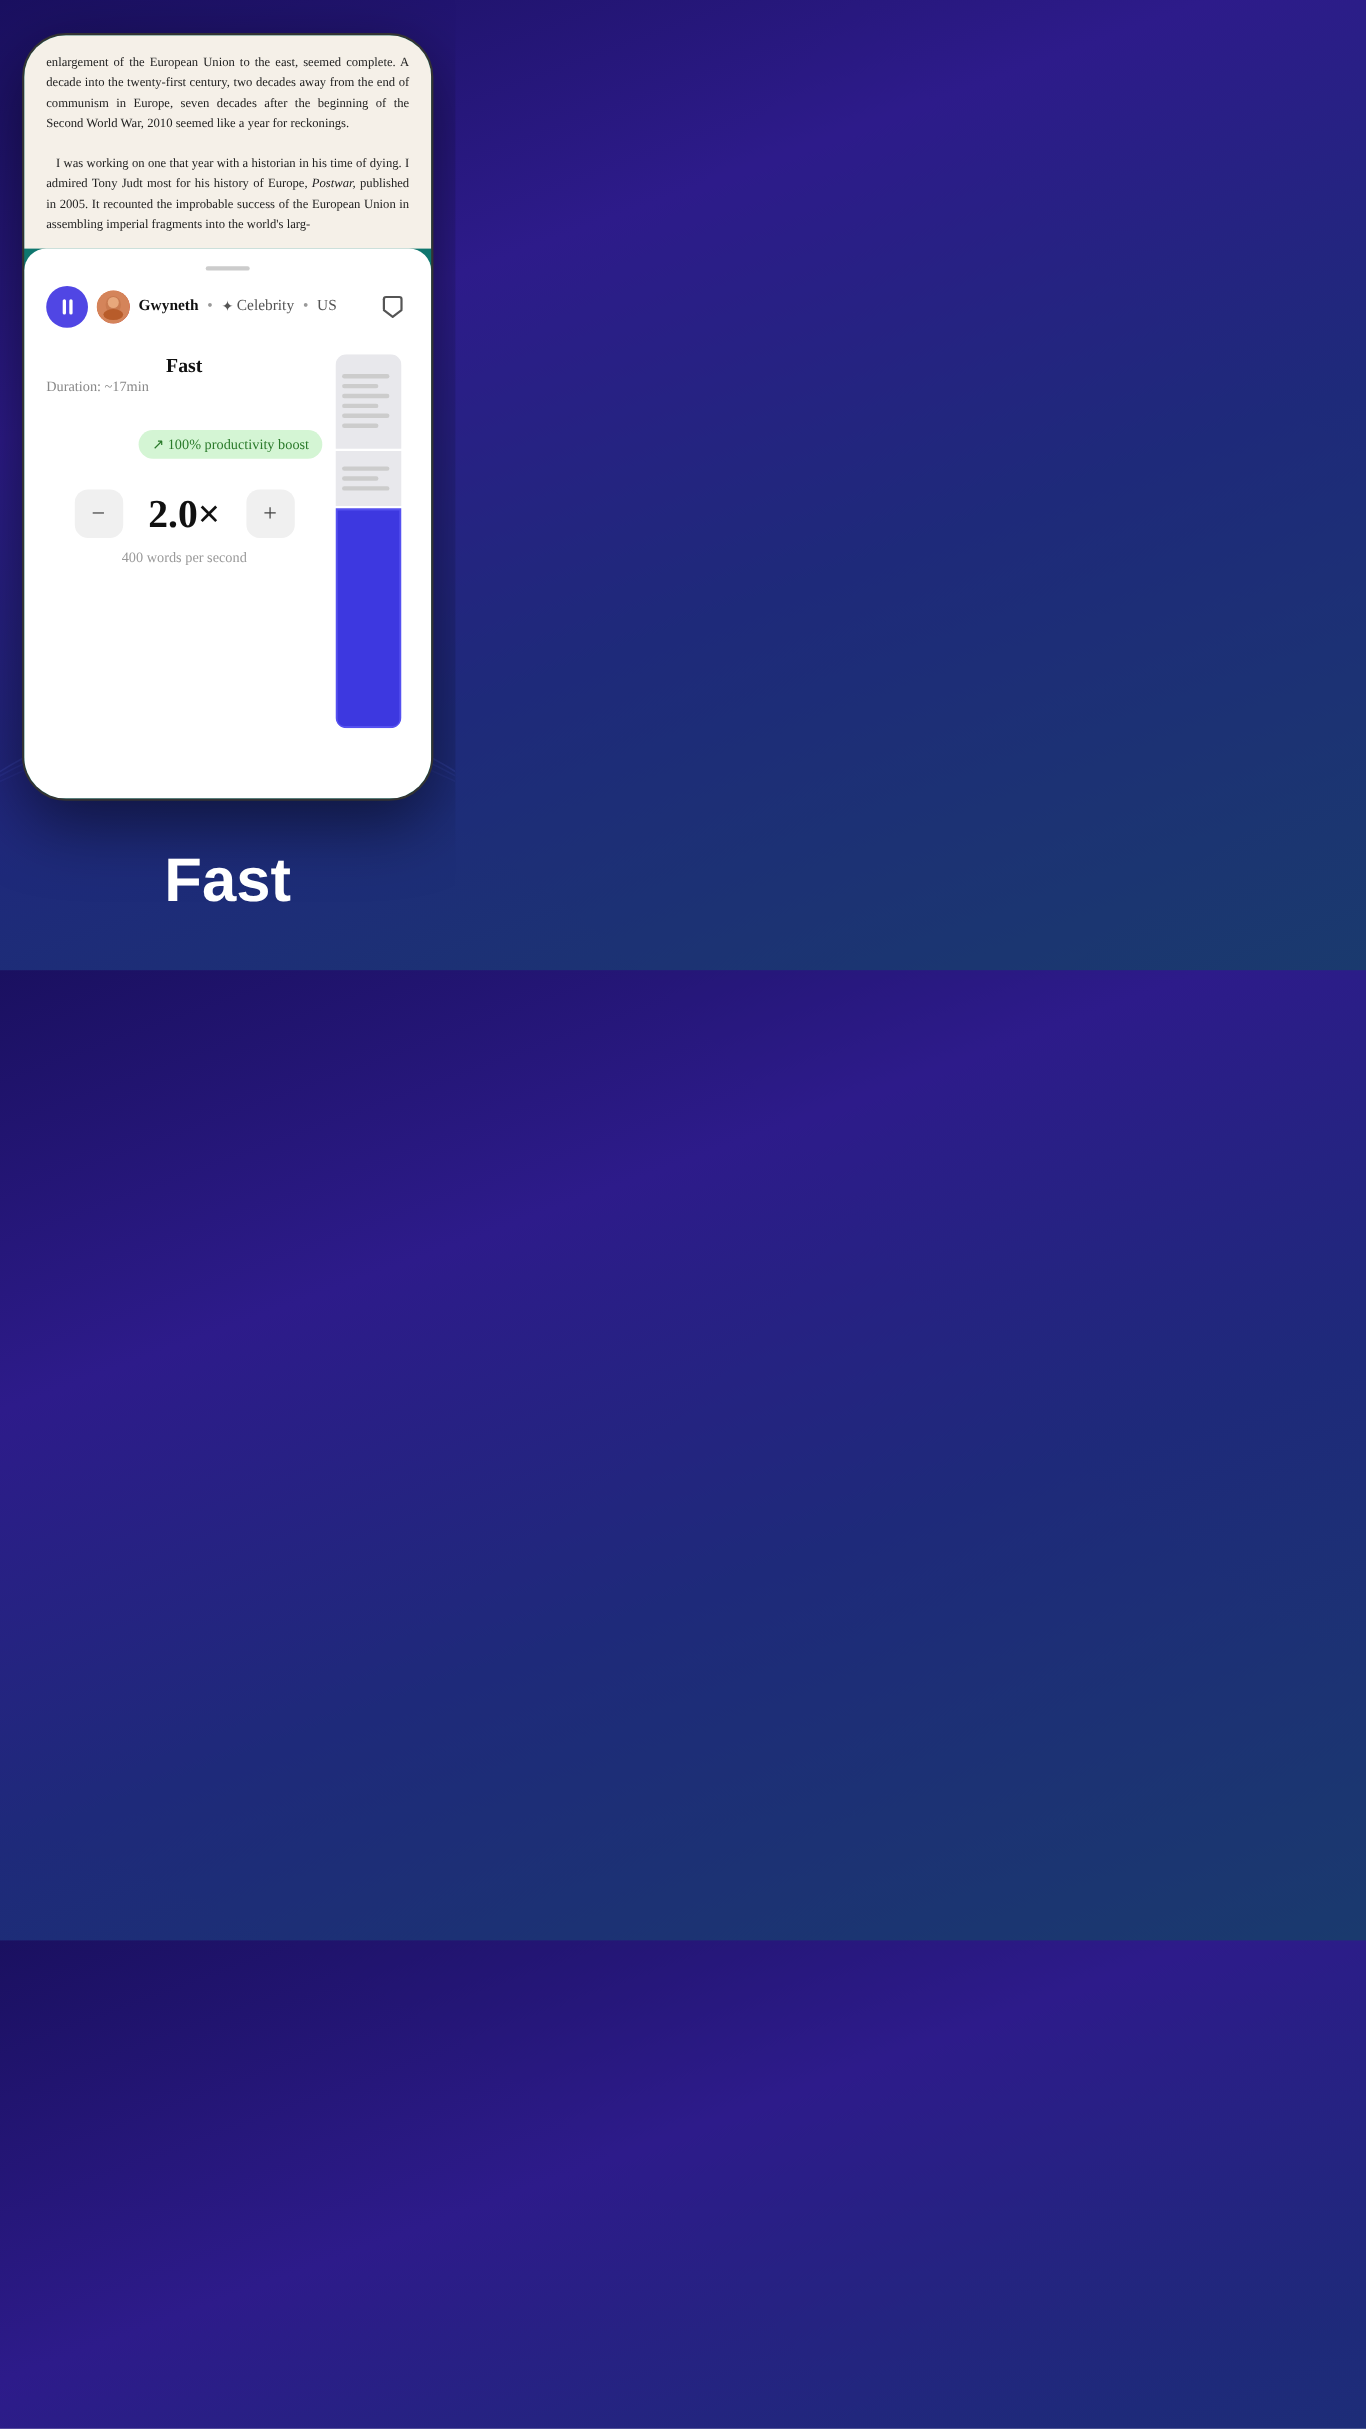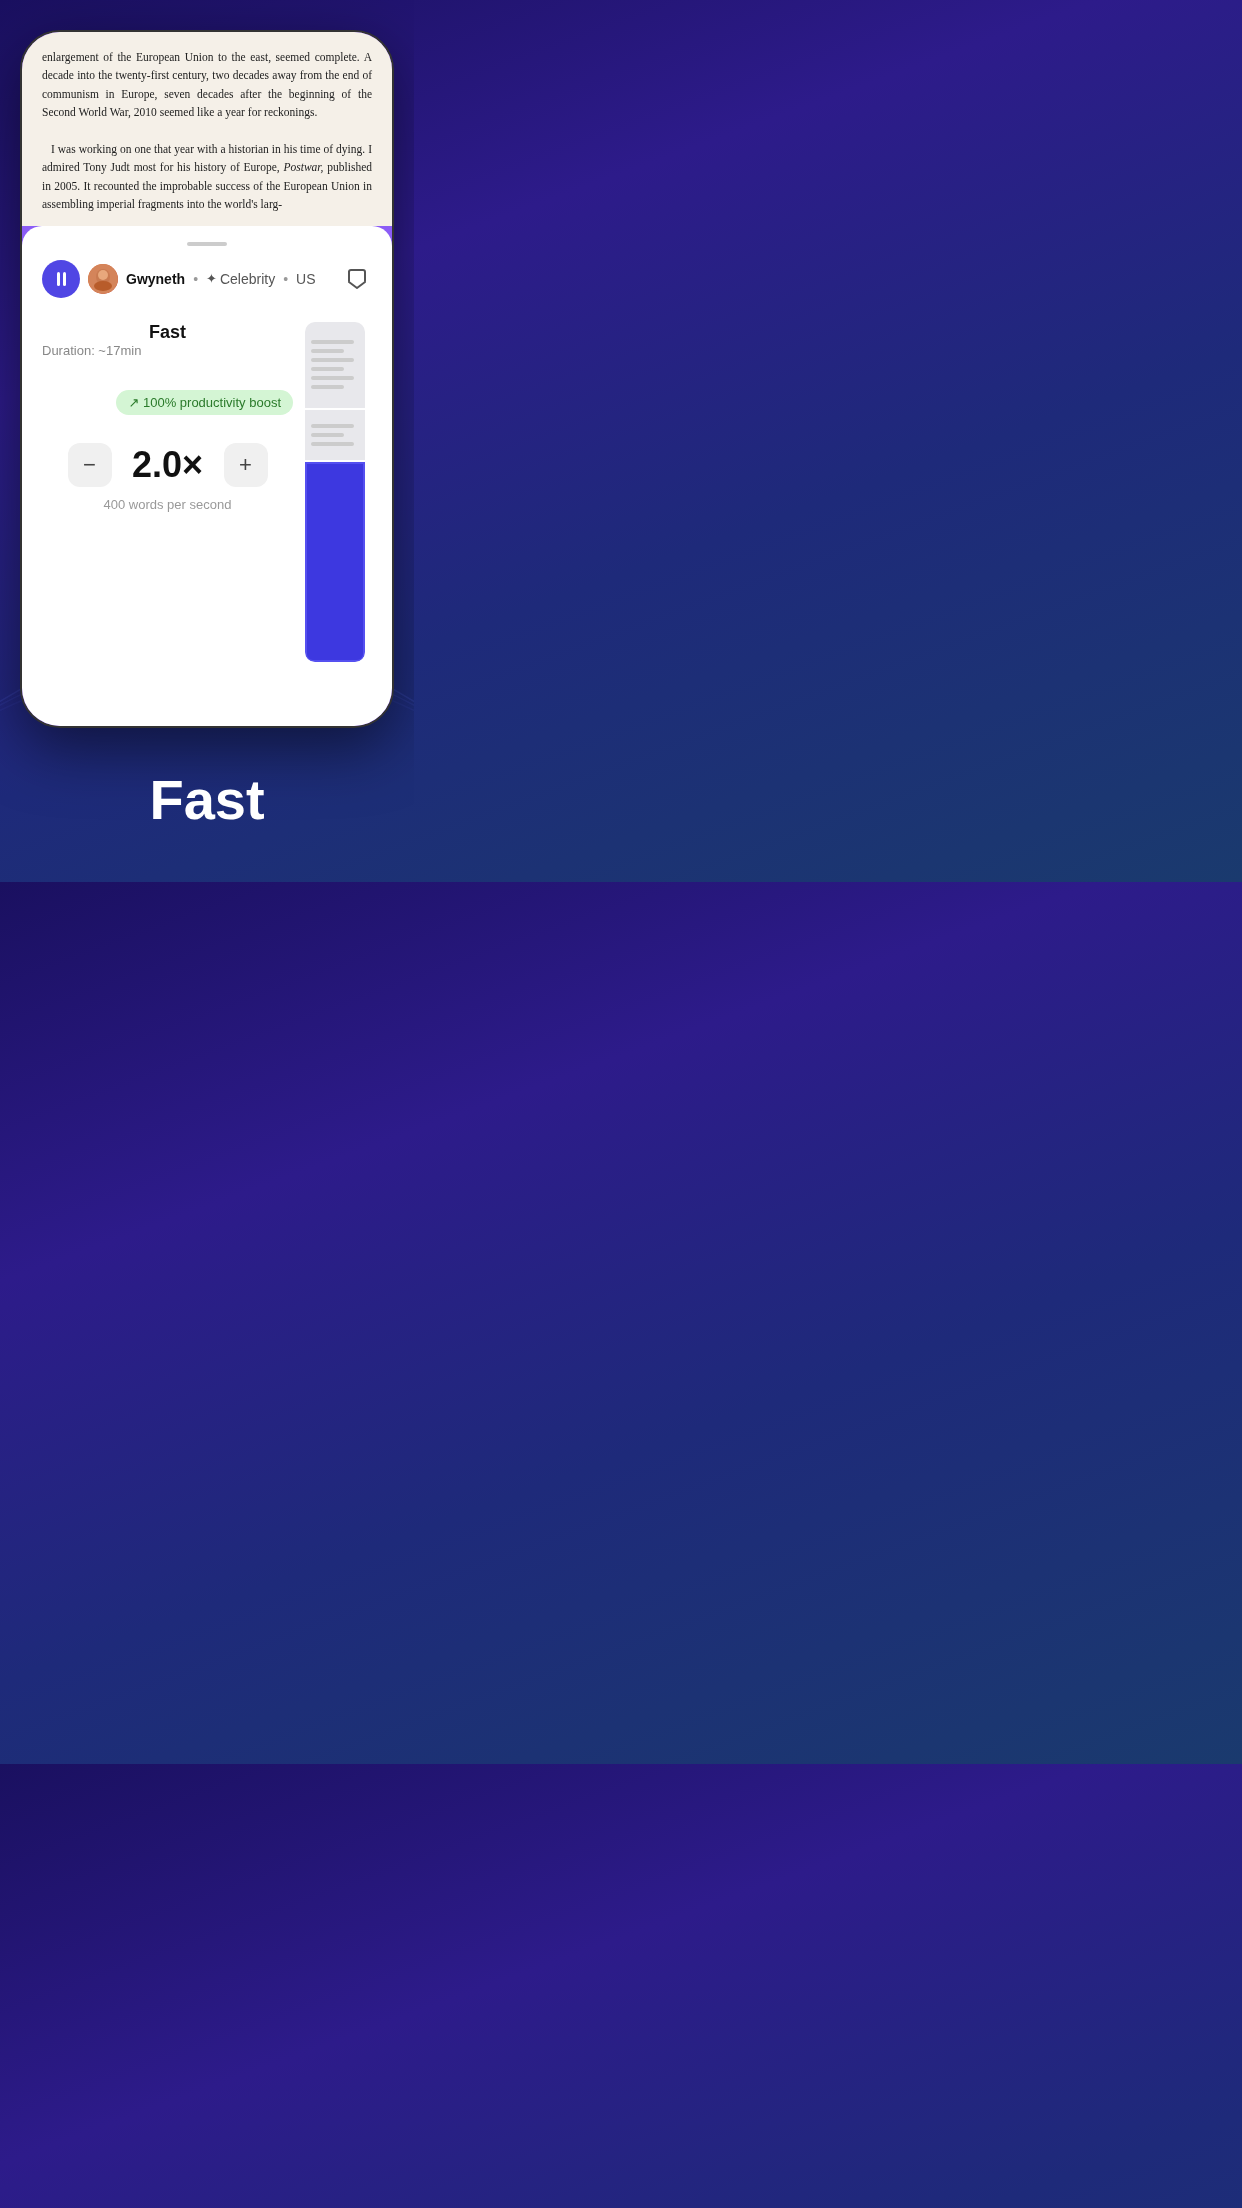--- a/index.html
+++ b/index.html
@@ -31,21 +31,21 @@
     }
 
     
     .phone-wrapper {
       position: relative;
       z-index: 1;
       padding: 30px 20px 0;
     }
 
     .phone-device {
-      background: #8b5cf6;
+      background: #0f766e;
       border-radius: 40px;
       overflow: hidden;
       box-shadow: 0 20px 60px rgba(0,0,0,0.5);
       border: 2px solid #333;
     }
 
     
     .book-text-area {
       background: #f5f0e8;
       padding: 16px 20px 12px;
@@ -65,20 +65,21 @@
       border-radius: 2px;
       margin: 8px auto 0;
     }
 
     
     .bottom-sheet {
       background: #fff;
       border-radius: 20px 20px 0 0;
       padding: 8px 0 30px;
       min-height: 500px;
+      font-family: Liberation Serif, serif;
     }
 
     
     .voice-bar {
       display: flex;
       align-items: center;
       padding: 14px 20px;
       gap: 8px;
     }
 

